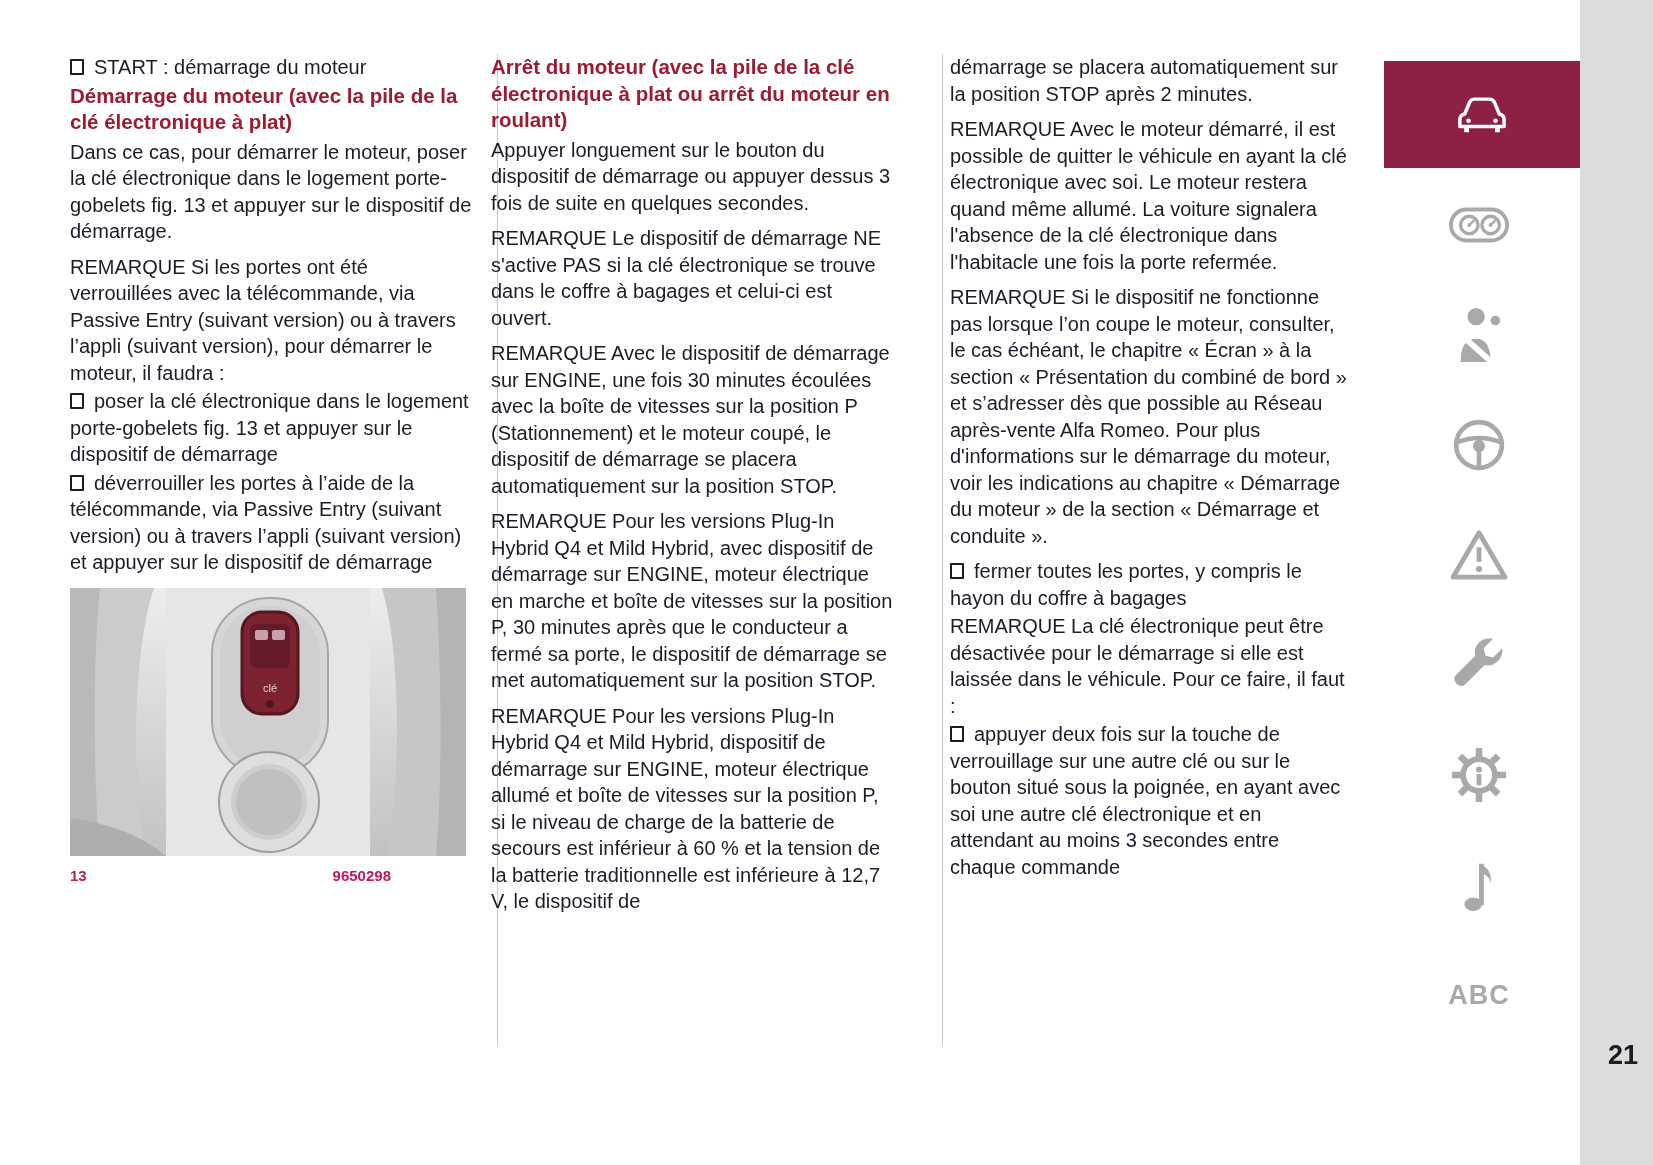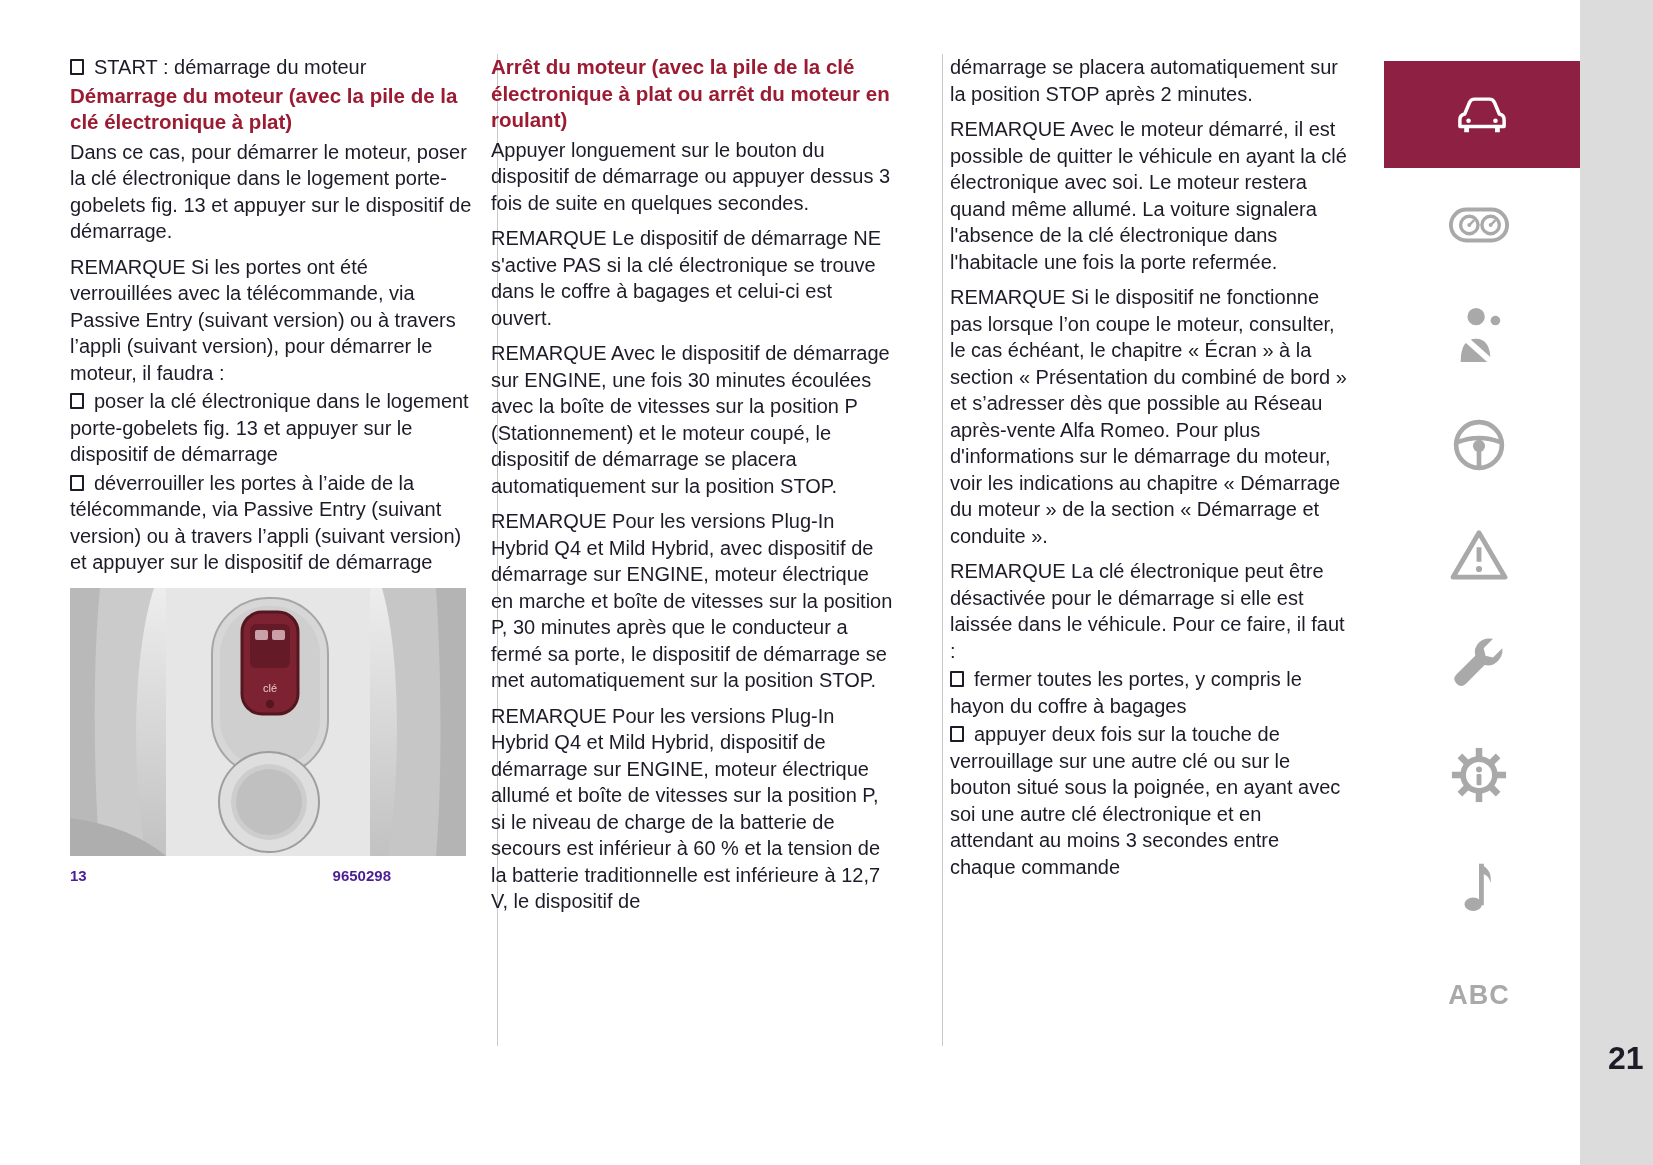--- a/index.html
+++ b/index.html
@@ -16,32 +16,32 @@
   h2.red{color:#9b1b33;font-size:20.5px;line-height:26.5px;font-weight:bold;margin:0 0 3px 0;}
   .sqi{
     display:inline-block;width:10px;height:12px;border:2.2px solid #1c1c28;
     border-radius:1px;margin-right:10px;transform:translateY(1px);
   }
   .vr{position:absolute;top:54px;width:1px;height:992px;background:#c9c9c9;}
   #vr1{left:497px;} #vr2{left:942px;}
   .figure{margin-top:12px;width:321px;}
   .figure svg{display:block;}
   .figcap{display:flex;justify-content:space-between;align-items:baseline;
-    font-size:15px;font-weight:bold;margin-top:7px;color:#4c1d95;}
+    font-size:15px;font-weight:bold;margin-top:7px;color:#be185d;}
   .strip{position:absolute;left:1580px;top:0;width:73px;height:1165px;background:#dcdcdc;}
   .tab{
     position:absolute;left:1384px;top:61px;width:196px;height:107px;background:#8e2143;
     display:flex;align-items:center;justify-content:center;
   }
   .iconcol{position:absolute;left:1437px;top:196px;width:84px;
     display:flex;flex-direction:column;align-items:center;}
   .iconwrap{height:58px;margin-bottom:52px;display:flex;align-items:center;justify-content:flex-start;}
   .abc{font-size:27px;font-weight:bold;color:#a9a9a9;letter-spacing:1px;
     font-family:"Liberation Sans",sans-serif;}
-  .pgnum{position:absolute;left:1608px;top:1040px;font-size:32px;font-weight:bold;
+  .pgnum{position:absolute;left:1608px;top:1040px;font-size:27px;font-weight:bold;
     color:#1c1c28;z-index:3;}
 </style>
 </head>
 <body>
 
 <div class="page">
 
   <div class="col" id="col1">
     <p class="tight"><span class="sqi"></span><span>START : démarrage du moteur</span></p>
     <h2 class="red">Démarrage du moteur (avec la pile de la clé électronique à plat)</h2>
@@ -96,22 +96,22 @@
     <p>REMARQUE Pour les versions Plug-In Hybrid Q4 et Mild Hybrid, avec dispositif de démarrage sur ENGINE, moteur électrique en marche et boîte de vitesses sur la position P, 30 minutes après que le conducteur a fermé sa porte, le dispositif de démarrage se met automatiquement sur la position STOP.</p>
     <p>REMARQUE  Pour les versions Plug-In Hybrid Q4 et Mild Hybrid, dispositif de démarrage sur ENGINE, moteur électrique allumé et boîte de vitesses sur la position P, si le niveau de charge de la batterie de secours est inférieur à 60 % et la tension de la batterie traditionnelle est inférieure à 12,7 V, le dispositif de</p>
   </div>
 
   <div class="vr" id="vr2"></div>
 
   <div class="col" id="col3">
     <p>démarrage se placera automatiquement sur la position STOP après 2 minutes.</p>
     <p>REMARQUE Avec le moteur démarré, il est possible de quitter le véhicule en ayant la clé électronique avec soi. Le moteur restera quand même allumé. La voiture signalera l'absence de la clé électronique dans l'habitacle une fois la porte refermée.</p>
     <p>REMARQUE Si le dispositif ne fonctionne pas lorsque l’on coupe le moteur, consulter, le cas échéant, le chapitre « Écran » à la section « Présentation du combiné de bord » et s’adresser dès que possible au Réseau après-vente Alfa Romeo. Pour plus d'informations sur le démarrage du moteur, voir les indications au chapitre « Démarrage du moteur » de la section « Démarrage et conduite ».</p>
+    <p class="tight"><span class="sqi"></span><span>fermer toutes les portes, y compris le hayon du coffre à bagages</span></p>
     <p class="tight">REMARQUE La clé électronique peut être désactivée pour le démarrage si elle est laissée dans le véhicule. Pour ce faire, il faut :</p>
-    <p class="tight"><span class="sqi"></span><span>fermer toutes les portes, y compris le hayon du coffre à bagages</span></p>
     <p class="tight"><span class="sqi"></span><span>appuyer deux fois sur la touche de verrouillage sur une autre clé ou sur le bouton situé sous la poignée, en ayant avec soi une autre clé électronique et en attendant au moins 3 secondes entre chaque commande</span></p>
   </div>
 
   <div class="strip"></div>
 
   <div class="tab">
     <svg width="74" height="50" viewBox="0 0 76 52">
       <path d="M15 38 v-7 q0-5 5-6 l5-12 q1.5-3.5 5.5-3.5 h15 q4 0 5.5 3.5 l5 12 q5 1 5 6 v7 z" fill="none" stroke="#ffffff" stroke-width="3.6" stroke-linejoin="round"></path>
       <path d="M22 38 v6 M54 38 v6" stroke="#ffffff" stroke-width="5"></path>
       <circle cx="24" cy="32" r="2.4" fill="#ffffff"></circle>

